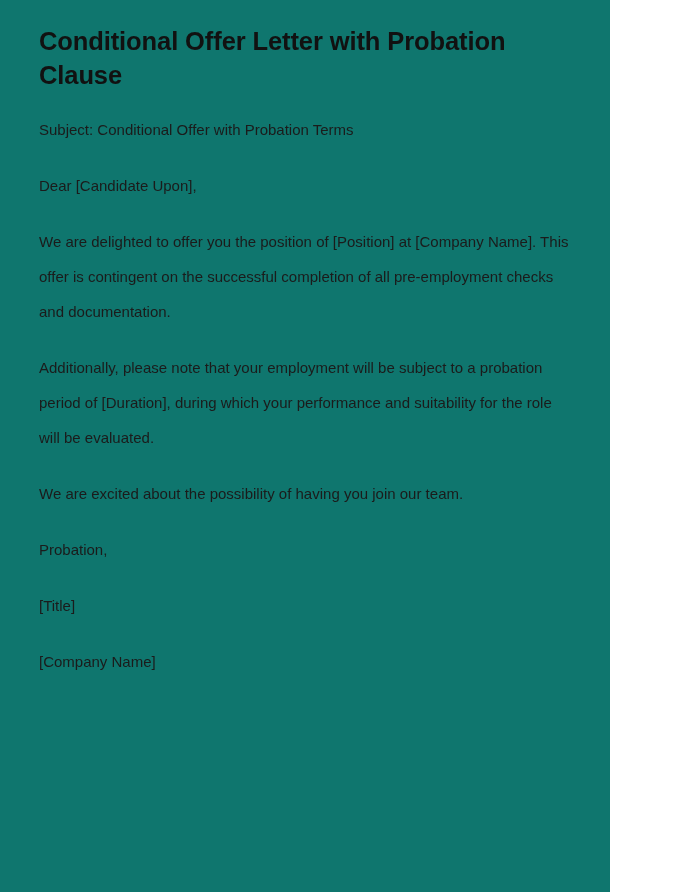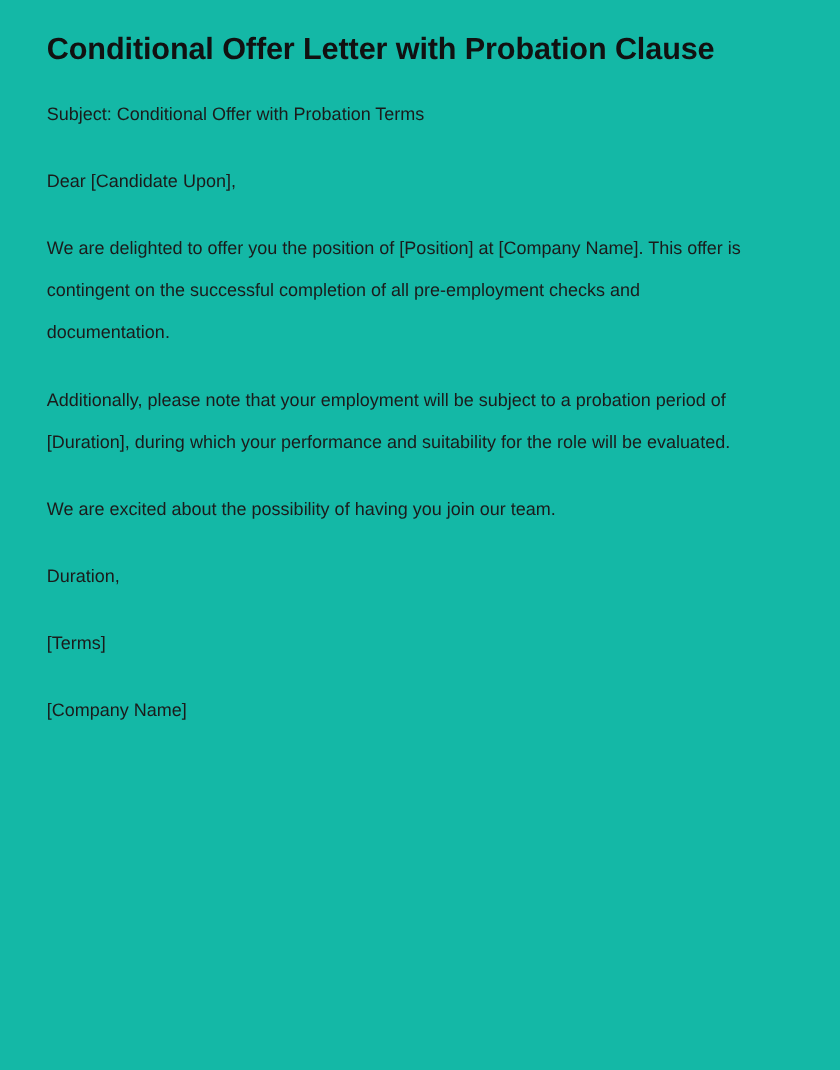--- a/index.html
+++ b/index.html
@@ -10,24 +10,24 @@
   body {
     width: 700px;
     height: 892px;
     font-family: "Liberation Sans", sans-serif;
     color: #1b1b1b;
     -webkit-font-smoothing: antialiased;
     overflow: hidden;
   }
   .page {
     box-sizing: border-box;
-    width: 700px;
+    width: 610px;
     min-height: 892px;
     padding: 24px 40px 0 39px;
-    background: #14b8a6;
+    background: #0f766e;
   }
   .doc-title {
     font-size: 25.5px;
     font-weight: bold;
     line-height: 34px;
     letter-spacing: -0.1px;
     color: #111111;
     margin: 0 0 20px 0;
     padding: 0;
   }
@@ -62,21 +62,21 @@
 
     <p class="para">Dear [Candidate Upon],</p>
 
     <p class="para">We are delighted to offer you the position of [Position] at [Company Name]. This offer is contingent on the successful completion of all pre-employment checks and documentation.</p>
 
     <p class="para">Additionally, please note that your employment will be subject to a probation period of [Duration], during which your performance and suitability for the role will be evaluated.</p>
 
 
     <p class="para">We are excited about the possibility of having you join our team.</p>
 
-    <p class="para">Duration,</p>
+    <p class="para">Probation,</p>
 
 
-    <p class="para">[Terms]</p>
+    <p class="para">[Title]</p>
 
     <p class="para">[Company Name]</p>
 
   </div>
 </div>
 
 </body></html>

